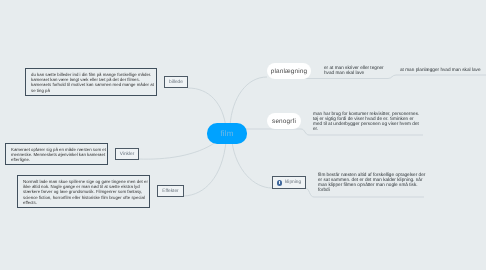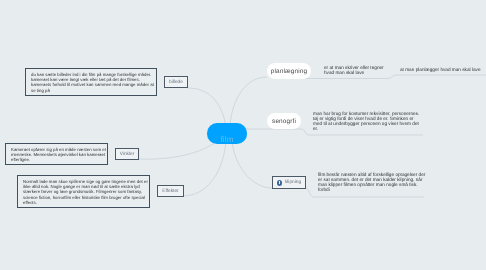--- a/index.html
+++ b/index.html
@@ -1,21 +1,21 @@
 <!DOCTYPE html>
 <html><head>
 <meta charset="utf-8">
 <title>film</title>
 <style>
   html,body{margin:0;padding:0;}
   body{width:486px;height:270px;background:#e7ecee;font-family:"Liberation Sans",sans-serif;overflow:hidden;position:relative;-webkit-font-smoothing:antialiased;text-rendering:geometricPrecision;}
   #canvas{position:absolute;left:0;top:0;width:486px;height:270px;}
   svg.links{position:absolute;left:0;top:0;width:486px;height:270px;pointer-events:none;}
   .node{position:absolute;box-sizing:border-box;}
-  .root{left:207px;top:123px;width:40px;height:21px;background:#00a2ff;border-radius:10px;display:flex;align-items:flex-end;justify-content:center;}
+  .root{left:207px;top:123px;width:40px;height:21px;background:#00a2ff;border-radius:10px;display:flex;align-items:center;justify-content:center;}
   .root span{font-size:8px;color:#6fb9e6;letter-spacing:.2px;}
   .boxnode{border:1.3px solid #4d5a66;background:#eff3f5;display:flex;align-items:center;justify-content:center;}
   .boxnode span.lbl{font-size:4.8px;color:#67727c;}
   .note{position:absolute;border:1.3px solid #41505d;background:#e9eef0;box-sizing:border-box;padding:3px 5px;}
   .ln{font-size:4.35px;line-height:5.2px;color:#333;white-space:nowrap;}
   .pill{background:#fff;border-radius:9px;display:flex;align-items:center;justify-content:center;}
   .pill span.lbl{font-size:6.4px;color:#484848;letter-spacing:0.15px;}
   .rtext{position:absolute;}
   .rtext .ln{font-size:4.7px;line-height:5.3px;color:#2b3135;white-space:nowrap;}
   .infoicon{width:5.6px;height:5.6px;border-radius:50%;background:#40689c;display:inline-block;margin-right:2.5px;position:relative;flex:0 0 auto;top:0.3px;}

